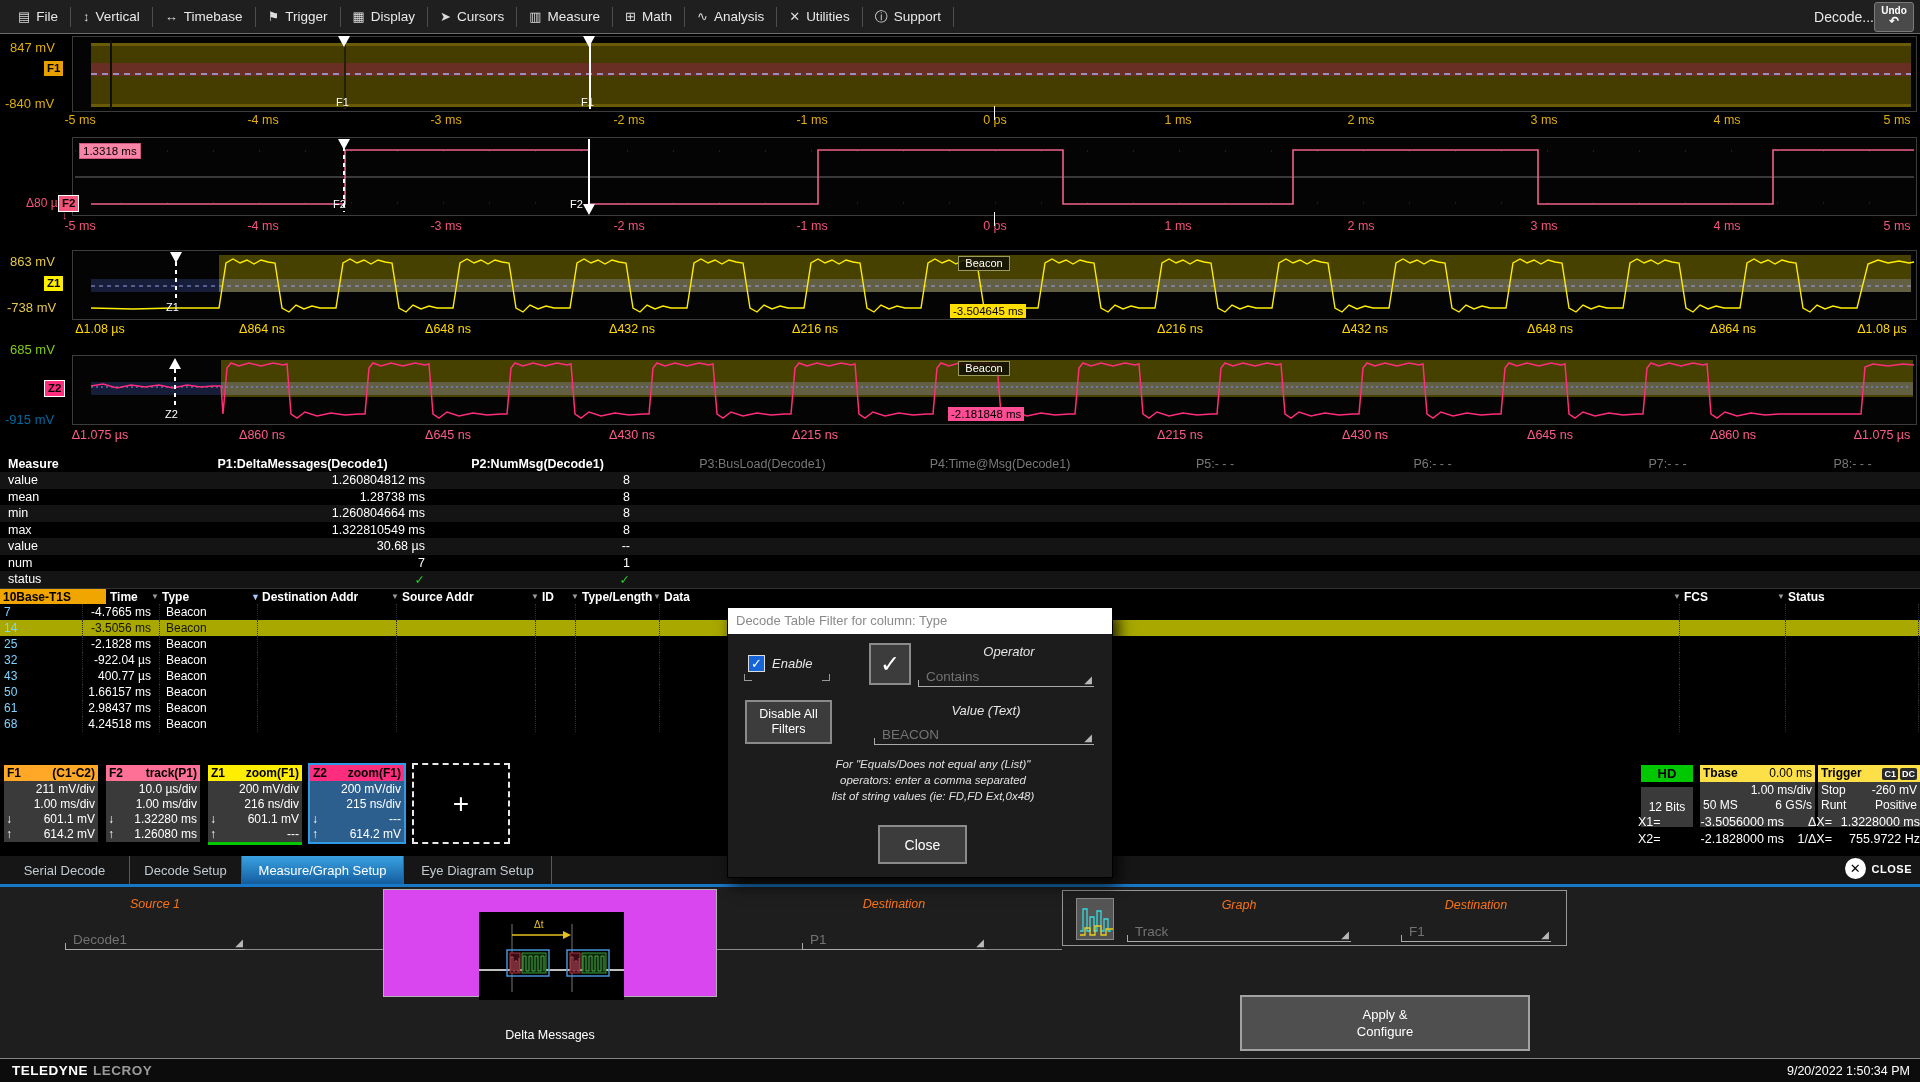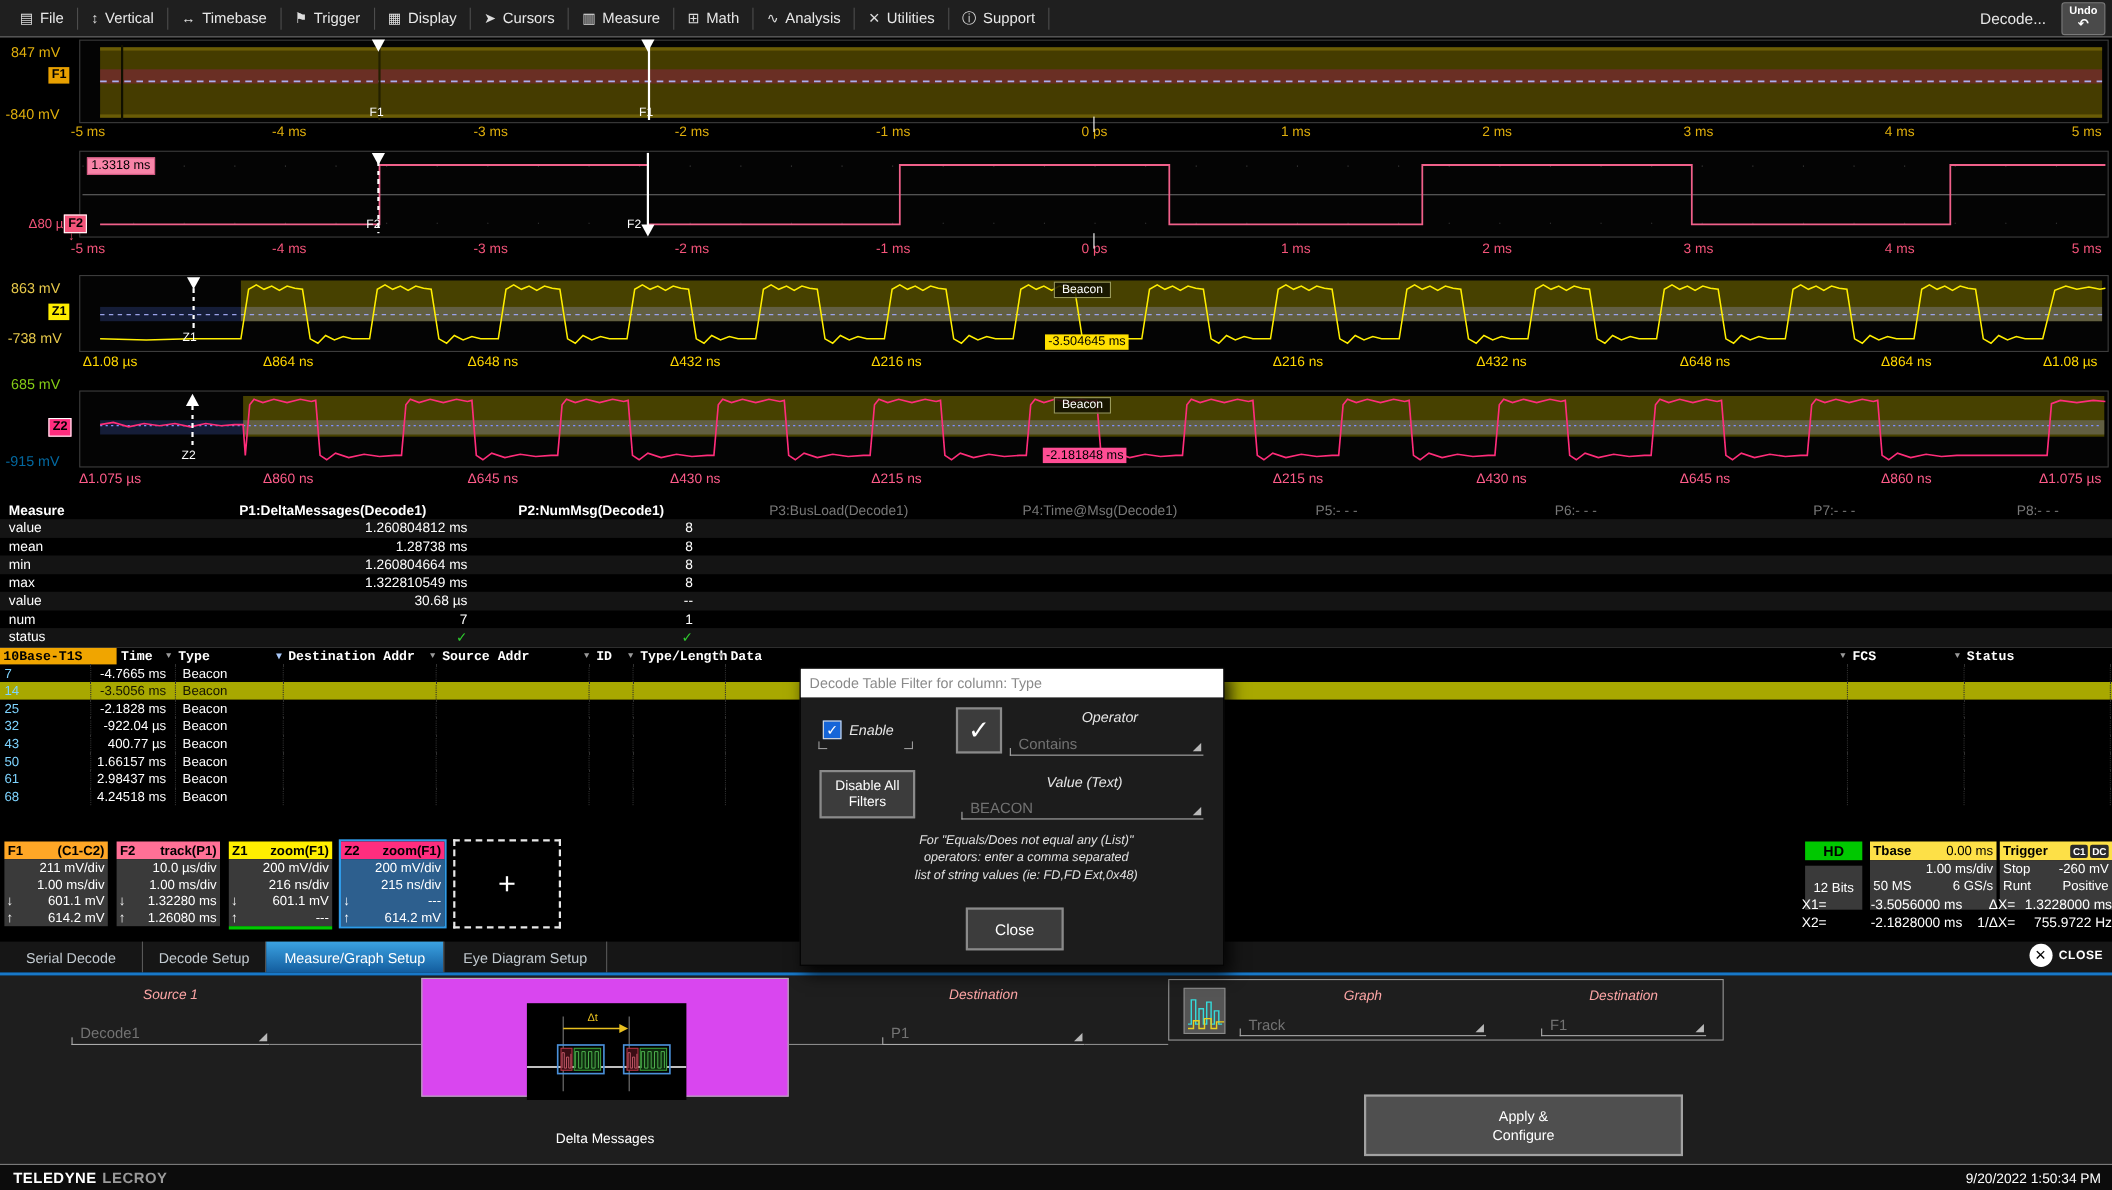--- a/index.html
+++ b/index.html
@@ -7,21 +7,21 @@
   body { font-family:"Liberation Sans","DejaVu Sans",sans-serif; }
   .screen { position:relative; width:1920px; height:1082px; background:#000; overflow:hidden; }
 
   
   .menubar { position:absolute; left:0; top:0; width:1920px; height:34px; background:#1f1f1f;
              border-bottom:1px solid #6a6a6a; display:flex; align-items:center; color:#e8e8e8; }
   .menu-items { display:flex; align-items:center; height:100%; padding-left:6px; }
   .menu-item { display:flex; align-items:center; gap:6px; padding:0 12px; font-size:13.5px; cursor:default; height:100%; }
   .mi-icon { font-size:13px; color:#dcdcdc; }
   .menu-sep { width:1px; height:20px; background:#4d4d4d; }
-  .menu-right { position:absolute; right:6px; top:0; height:100%; display:flex; align-items:center; gap:14px; }
+  .menu-right { position:absolute; right:6px; top:0; height:100%; display:flex; align-items:center; }
   .decode-label { font-size:14px; color:#e8e8e8; }
   .undo-btn { width:40px; height:30px; background:#4a4a4a; border:1px solid #7a7a7a; border-radius:3px;
               color:#fff; font-size:10px; font-weight:bold; display:flex; flex-direction:column; align-items:center; line-height:11px; padding-top:2px;}
   .undo-arrow { font-size:12px; line-height:10px; }
 
   
   .grid { position:absolute; left:72px; width:1845px; background:#040404; border:1px solid #3c3c3c; }
   .grid svg { position:absolute; left:0; top:0; }
   .vlabel { position:absolute; font-size:13px; }
   .yellow { color:#dfae0c; } .pink { color:#f4547a; }
@@ -46,21 +46,21 @@
   .m-row.head { height:17px; font-weight:bold; }
   .m-row:nth-child(even){ background:#141414; }
   .m-cell { padding-left:8px; white-space:nowrap; }
   .m-center { text-align:center; padding:0; }
   .m-right { text-align:right; padding-right:10px; }
   .m-dim { color:#787878; font-weight:normal; }
   .m-check { color:#2ecc2e; font-weight:bold; }
 
   
   .decode-head { position:absolute; left:0; top:588px; width:1920px; height:16px; background:#000;
-                 border-top:1px solid #333; font-size:12px; font-weight:bold; color:#fff;font-family:Liberation Mono, monospace; }
+                 border-top:1px solid #333; font-size:12px; font-weight:bold; color:#fff; }
   .dec-badge { position:absolute; left:0; top:0; width:106px; height:16px; background:#f0a500; color:#000;
                font-size:12px; font-weight:bold; line-height:16px; padding-left:3px; }
   .dec-col { position:absolute; top:0; line-height:16px; white-space:nowrap; }
   .dec-marker { position:absolute; top:0; line-height:16px; font-size:8px; color:#9a9a9a; }
   .dec-marker.filt { color:#a8c8f8; font-size:9px; }
   .decode-rows { position:absolute; left:0; top:604px; width:1920px; height:156px; background:#000; }
   .d-row { position:absolute; left:0; width:1920px; height:16px; font-size:12px; color:#fff; }
   .d-row.sel { background:#a8a800; color:#141400; }
   .d-cell { position:absolute; top:0; height:16px; line-height:16px; border-right:1px dotted #2f2f2f; white-space:nowrap; }
   .d-idx { color:#7ed4ff; padding-left:4px; }
@@ -121,21 +121,21 @@
          border-right:1px solid #585858; }
   .tab.active { background:linear-gradient(#3ba2e2,#135d9e); color:#fff; }
   .tabline { position:absolute; left:0; top:884px; width:1920px; height:3px; background:#1878c8; }
   .closer { position:absolute; right:8px; top:858px; display:flex; align-items:center; gap:6px; z-index:20; }
   .close-circle { width:21px; height:21px; border-radius:50%; background:#fff; color:#000; font-size:13px;
                   font-weight:bold; text-align:center; line-height:21px; }
   .close-text { color:#fff; font-size:11px; font-weight:bold; letter-spacing:0.5px; }
 
   
   .panel { position:absolute; left:0; top:887px; width:1920px; height:171px; background:#1e1e1e; }
-  .p-label { position:absolute; font-style:italic; color:#fca5a5; font-size:12.5px; text-align:center; }
+  .p-label { position:absolute; font-style:italic; color:#f97316; font-size:12.5px; text-align:center; }
   .connector { position:absolute; height:1px; background:#8a8a8a; }
   .card { position:absolute; left:383px; top:2px; width:334px; height:108px; background:#d946ef; border:1px solid #b2b2b2; }
   .thumb { position:absolute; left:95px; top:22px; width:145px; height:88px; background:#000; }
   .card-label { position:absolute; left:383px; top:141px; width:334px; text-align:center; color:#fff; font-size:12.5px; }
   .groupbox { position:absolute; left:1062px; top:3px; width:505px; height:56px; border:1px solid #979797; }
   .gicon { position:absolute; left:13px; top:7px; width:38px; height:42px; background:#555; border:1px solid #8a8a8a; }
   .applybtn { position:absolute; left:1240px; top:108px; width:290px; height:56px; background:#4f4f4f;
               border:2px solid #a2a2a2; color:#fff; font-size:13px; display:flex; flex-direction:column;
               align-items:center; justify-content:center; line-height:17px; }
 

